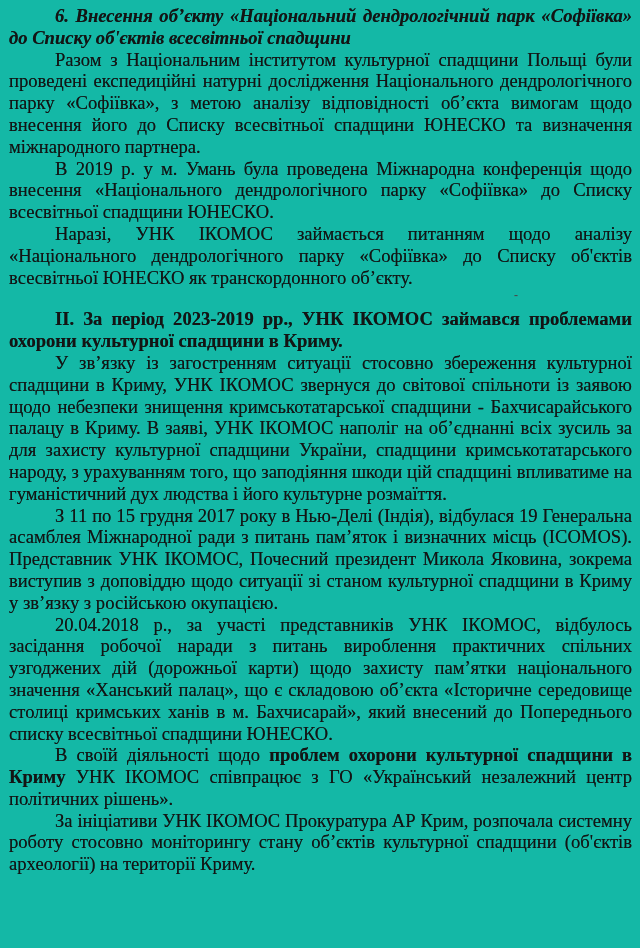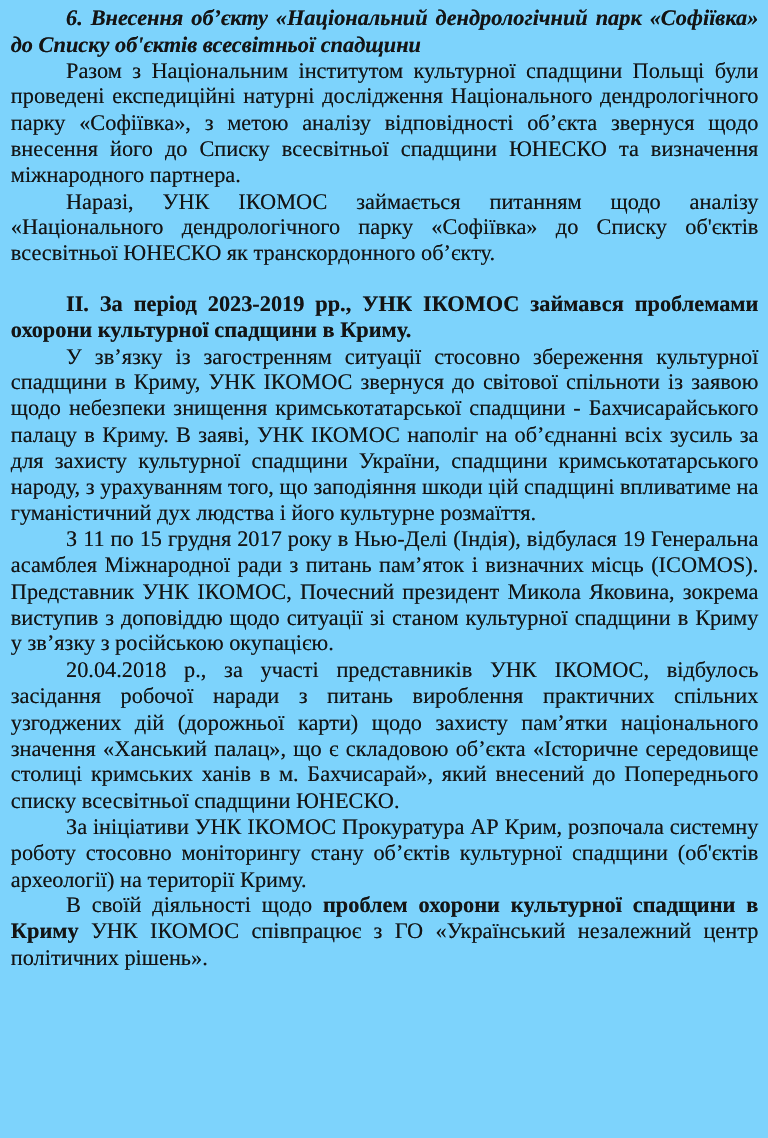--- a/index.html
+++ b/index.html
@@ -9,21 +9,21 @@
   }
   body {
     height: 948px;
     overflow: hidden;
     position: relative;
   }
   .page {
     position: relative;
     width: 640px;
     height: 948px;
-    background: #7dd3fc;
+    background: #14b8a6;
     padding: 5px 8px 12px 9px;
     font-family: "Liberation Serif", "DejaVu Serif", serif;
     font-size: 18.6px;
     line-height: 21.8px;
     color: #141414;
     text-align: justify;
     text-shadow: 0 0 0.5px rgba(0,0,0,0.55);
   }
   .para {
     text-indent: 46px;
@@ -52,33 +52,34 @@
     font-weight: 700;
   }
 </style>
 </head>
 <body>
 
 <main class="page">
 
   <p class="para heading-italic"><span>6. Внесення об’єкту «Національний дендрологічний парк «Софіївка» до Списку об'єктів всесвітньої спадщини</span></p>
 
-  <p class="para"><span>Разом з Національним інститутом культурної спадщини Польщі були проведені експедиційні натурні дослідження Національного дендрологічного парку «Софіївка», з метою аналізу відповідності об’єкта звернуся щодо внесення його до Списку всесвітньої спадщини ЮНЕСКО та визначення міжнародного партнера.</span></p>
+  <p class="para"><span>Разом з Національним інститутом культурної спадщини Польщі були проведені експедиційні натурні дослідження Національного дендрологічного парку «Софіївка», з метою аналізу відповідності об’єкта вимогам щодо внесення його до Списку всесвітньої спадщини ЮНЕСКО та визначення міжнародного партнера.</span></p>
 
+  <p class="para"><span>В 2019 р. у м. Умань була проведена Міжнародна конференція щодо внесення «Національного дендрологічного парку «Софіївка» до Списку всесвітньої спадщини ЮНЕСКО.</span></p>
 
   <p class="para"><span>Наразі, УНК ІКОМОС займається питанням щодо аналізу «Національного дендрологічного парку «Софіївка» до Списку об'єктів всесвітньої ЮНЕСКО як транскордонного об’єкту.</span></p>
 
   <span class="stray-mark">-</span>
 
   <p class="para heading-bold"><span>ІІ. За період 2023-2019 рр., УНК ІКОМОС займався проблемами охорони культурної спадщини в Криму.</span></p>
 
   <p class="para"><span>У зв’язку із загостренням ситуації стосовно збереження культурної спадщини в Криму, УНК ІКОМОС звернуся до світової спільноти із заявою щодо небезпеки знищення кримськотатарської спадщини - Бахчисарайського палацу в Криму. В заяві, УНК ІКОМОС наполіг на об’єднанні  всіх зусиль за для захисту культурної спадщини України, спадщини кримськотатарського народу, з урахуванням того, що заподіяння шкоди цій спадщині впливатиме на гуманістичний дух людства і його культурне розмаїття.</span></p>
 
   <p class="para"><span>З 11 по 15 грудня 2017 року в Нью-Делі (Індія), відбулася 19 Генеральна асамблея Міжнародної ради з питань пам’яток і визначних місць (ICOMOS). Представник УНК ІКОМОС, Почесний президент Микола Яковина, зокрема виступив з доповіддю щодо ситуації зі станом культурної спадщини в Криму у зв’язку з російською окупацією.</span></p>
 
 
   <p class="para"><span>20.04.2018 р., за участі представників УНК ІКОМОС, відбулось засідання робочої наради з питань вироблення практичних спільних узгоджених дій (дорожньої карти) щодо захисту пам’ятки національного значення «Ханський палац», що є складовою об’єкта «Історичне середовище столиці кримських ханів в м. Бахчисарай», який внесений до Попереднього списку всесвітньої спадщини ЮНЕСКО.</span></p>
 
+  <p class="para"><span>В своїй діяльності щодо </span><span class="bold-run">проблем охорони культурної спадщини в Криму</span><span> УНК ІКОМОС співпрацює з ГО «Український незалежний центр політичних рішень».</span></p>
+
   <p class="para"><span>За ініціативи УНК ІКОМОС Прокуратура АР Крим, розпочала  системну роботу стосовно моніторингу стану об’єктів культурної спадщини (об'єктів археології) на території Криму.</span></p>
-
-  <p class="para"><span>В своїй діяльності щодо </span><span class="bold-run">проблем охорони культурної спадщини в Криму</span><span> УНК ІКОМОС співпрацює з ГО «Український незалежний центр політичних рішень».</span></p>
 
 </main>
 
 </body></html>

